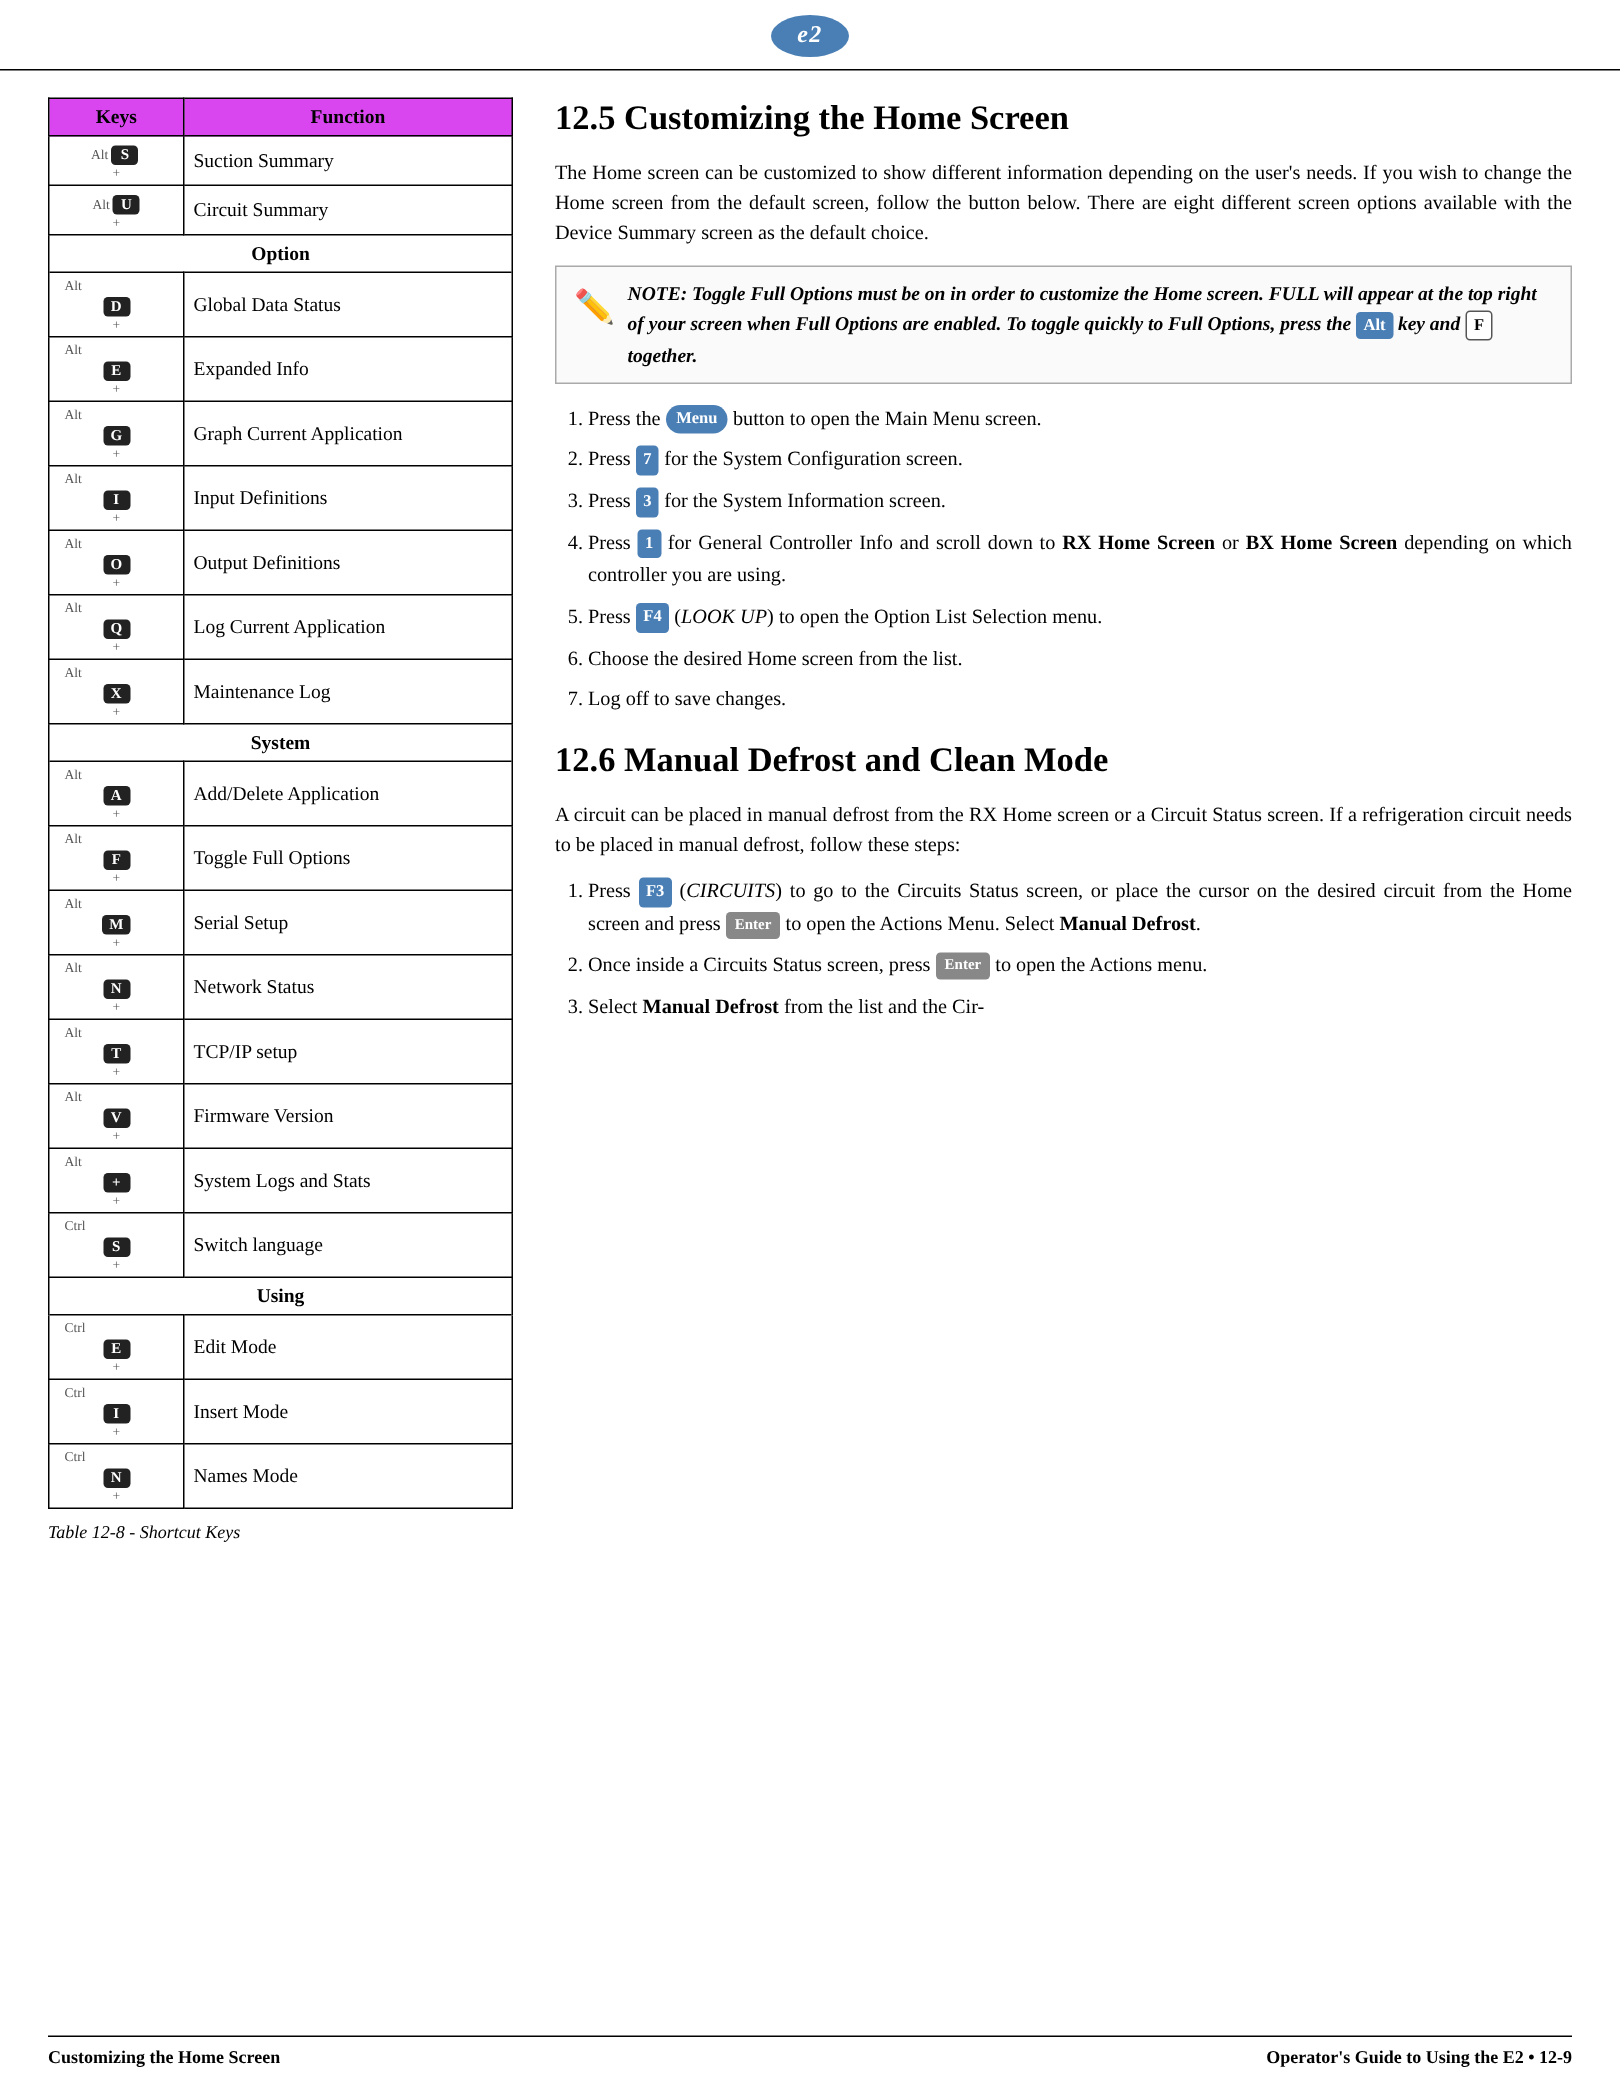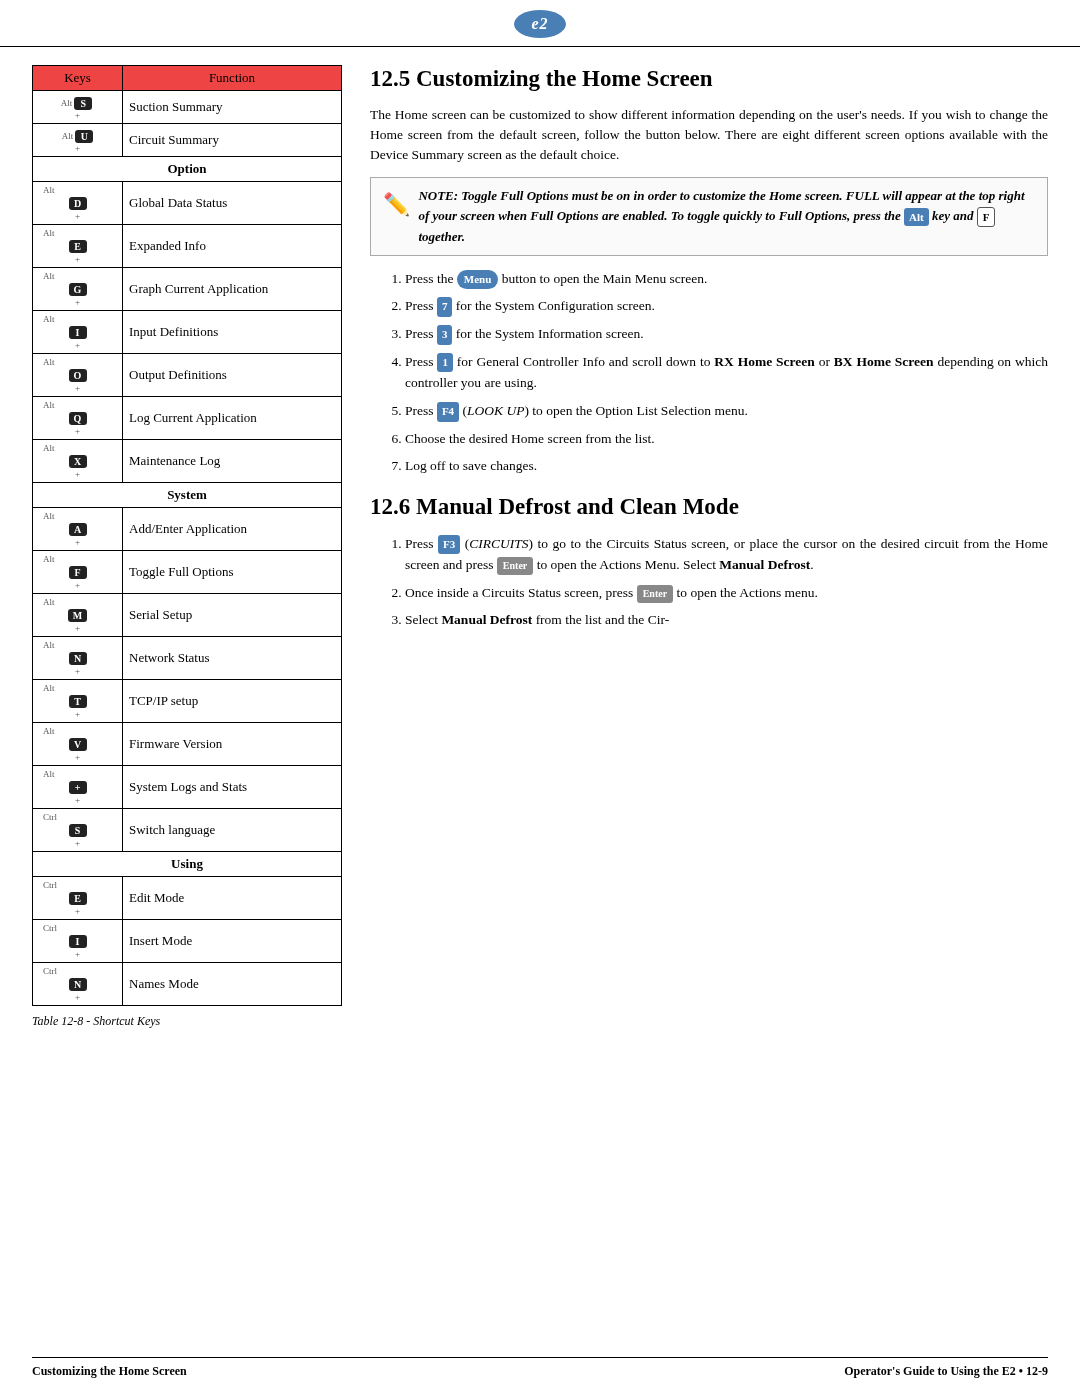--- a/index.html
+++ b/index.html
@@ -61,23 +61,23 @@
 
     
     .shortcut-table {
       width: 100%;
       border-collapse: collapse;
       font-size: 13px;
     }
     .shortcut-table th {
       border: 1px solid #000;
       padding: 4px 8px;
-      font-weight: normal;
+      font-weight: bold;
       text-align: center;
-      background: #ef4444;
+      background: #d946ef;
       margin-top: 34px;
     }
     .shortcut-table td {
       border: 1px solid #000;
       padding: 3px 6px;
       vertical-align: middle;
     }
     .shortcut-table td:first-child {
       text-align: center;
       width: 90px;
@@ -152,21 +152,21 @@
       font-size: 22px;
       flex-shrink: 0;
       margin-top: 2px;
     }
     .note-text em {
       font-style: italic;
       font-weight: bold;
     }
 
     .step-list {
-      margin: 10px 0 10px 35px;
+      margin: 10px 0 10px 22px;
       font-size: 13.5px;
       line-height: 1.6;
     }
     .step-list li {
       margin-bottom: 6px;
       text-align: justify;
     }
 
     .inline-btn {
       background: #4a7fb5;
@@ -347,21 +347,21 @@
           <tr class="section-header">
             <td colspan="2"><strong>System</strong></td>
           </tr>
 
           <tr>
             <td>
               <div style="font-size:9px;color:#555;text-align:left;padding-left:4px;">Alt</div>
               <div style="text-align:center;"><span class="key-box">A</span></div>
               <div style="font-size:9px;color:#555;text-align:center;">+</div>
             </td>
-            <td>Add/Enter Application</td>
+            <td>Add/Delete Application</td>
           </tr>
 
           <tr>
             <td>
               <div style="font-size:9px;color:#555;text-align:left;padding-left:4px;">Alt</div>
               <div style="text-align:center;"><span class="key-box">F</span></div>
               <div style="font-size:9px;color:#555;text-align:center;">+</div>
             </td>
             <td>Toggle Full Options</td>
           </tr>
@@ -488,20 +488,21 @@
           Choose the desired Home screen from the list.
         </li>
         <li>
           Log off to save changes.
         </li>
       </ol>
 
       <div class="section-divider"></div>
       <h2 class="section-title">12.6  Manual Defrost and Clean Mode</h2>
 
+      <p class="body-text">A circuit can be placed in manual defrost from the RX Home screen or a Circuit Status screen. If a refrigeration circuit needs to be placed in manual defrost, follow these steps:</p>
 
       <ol class="step-list">
         <li>
           Press <span class="inline-key">F3</span> (<em>CIRCUITS</em>) to go to the Circuits Status screen, or place the cursor on the desired circuit from the Home screen and press <span class="enter-key">Enter</span> to open the Actions Menu. Select <strong>Manual Defrost</strong>.
         </li>
         <li>
           Once inside a Circuits Status screen, press <span class="enter-key">Enter</span> to open the Actions menu.
         </li>
         <li>
           Select <strong>Manual Defrost</strong> from the list and the Cir-

